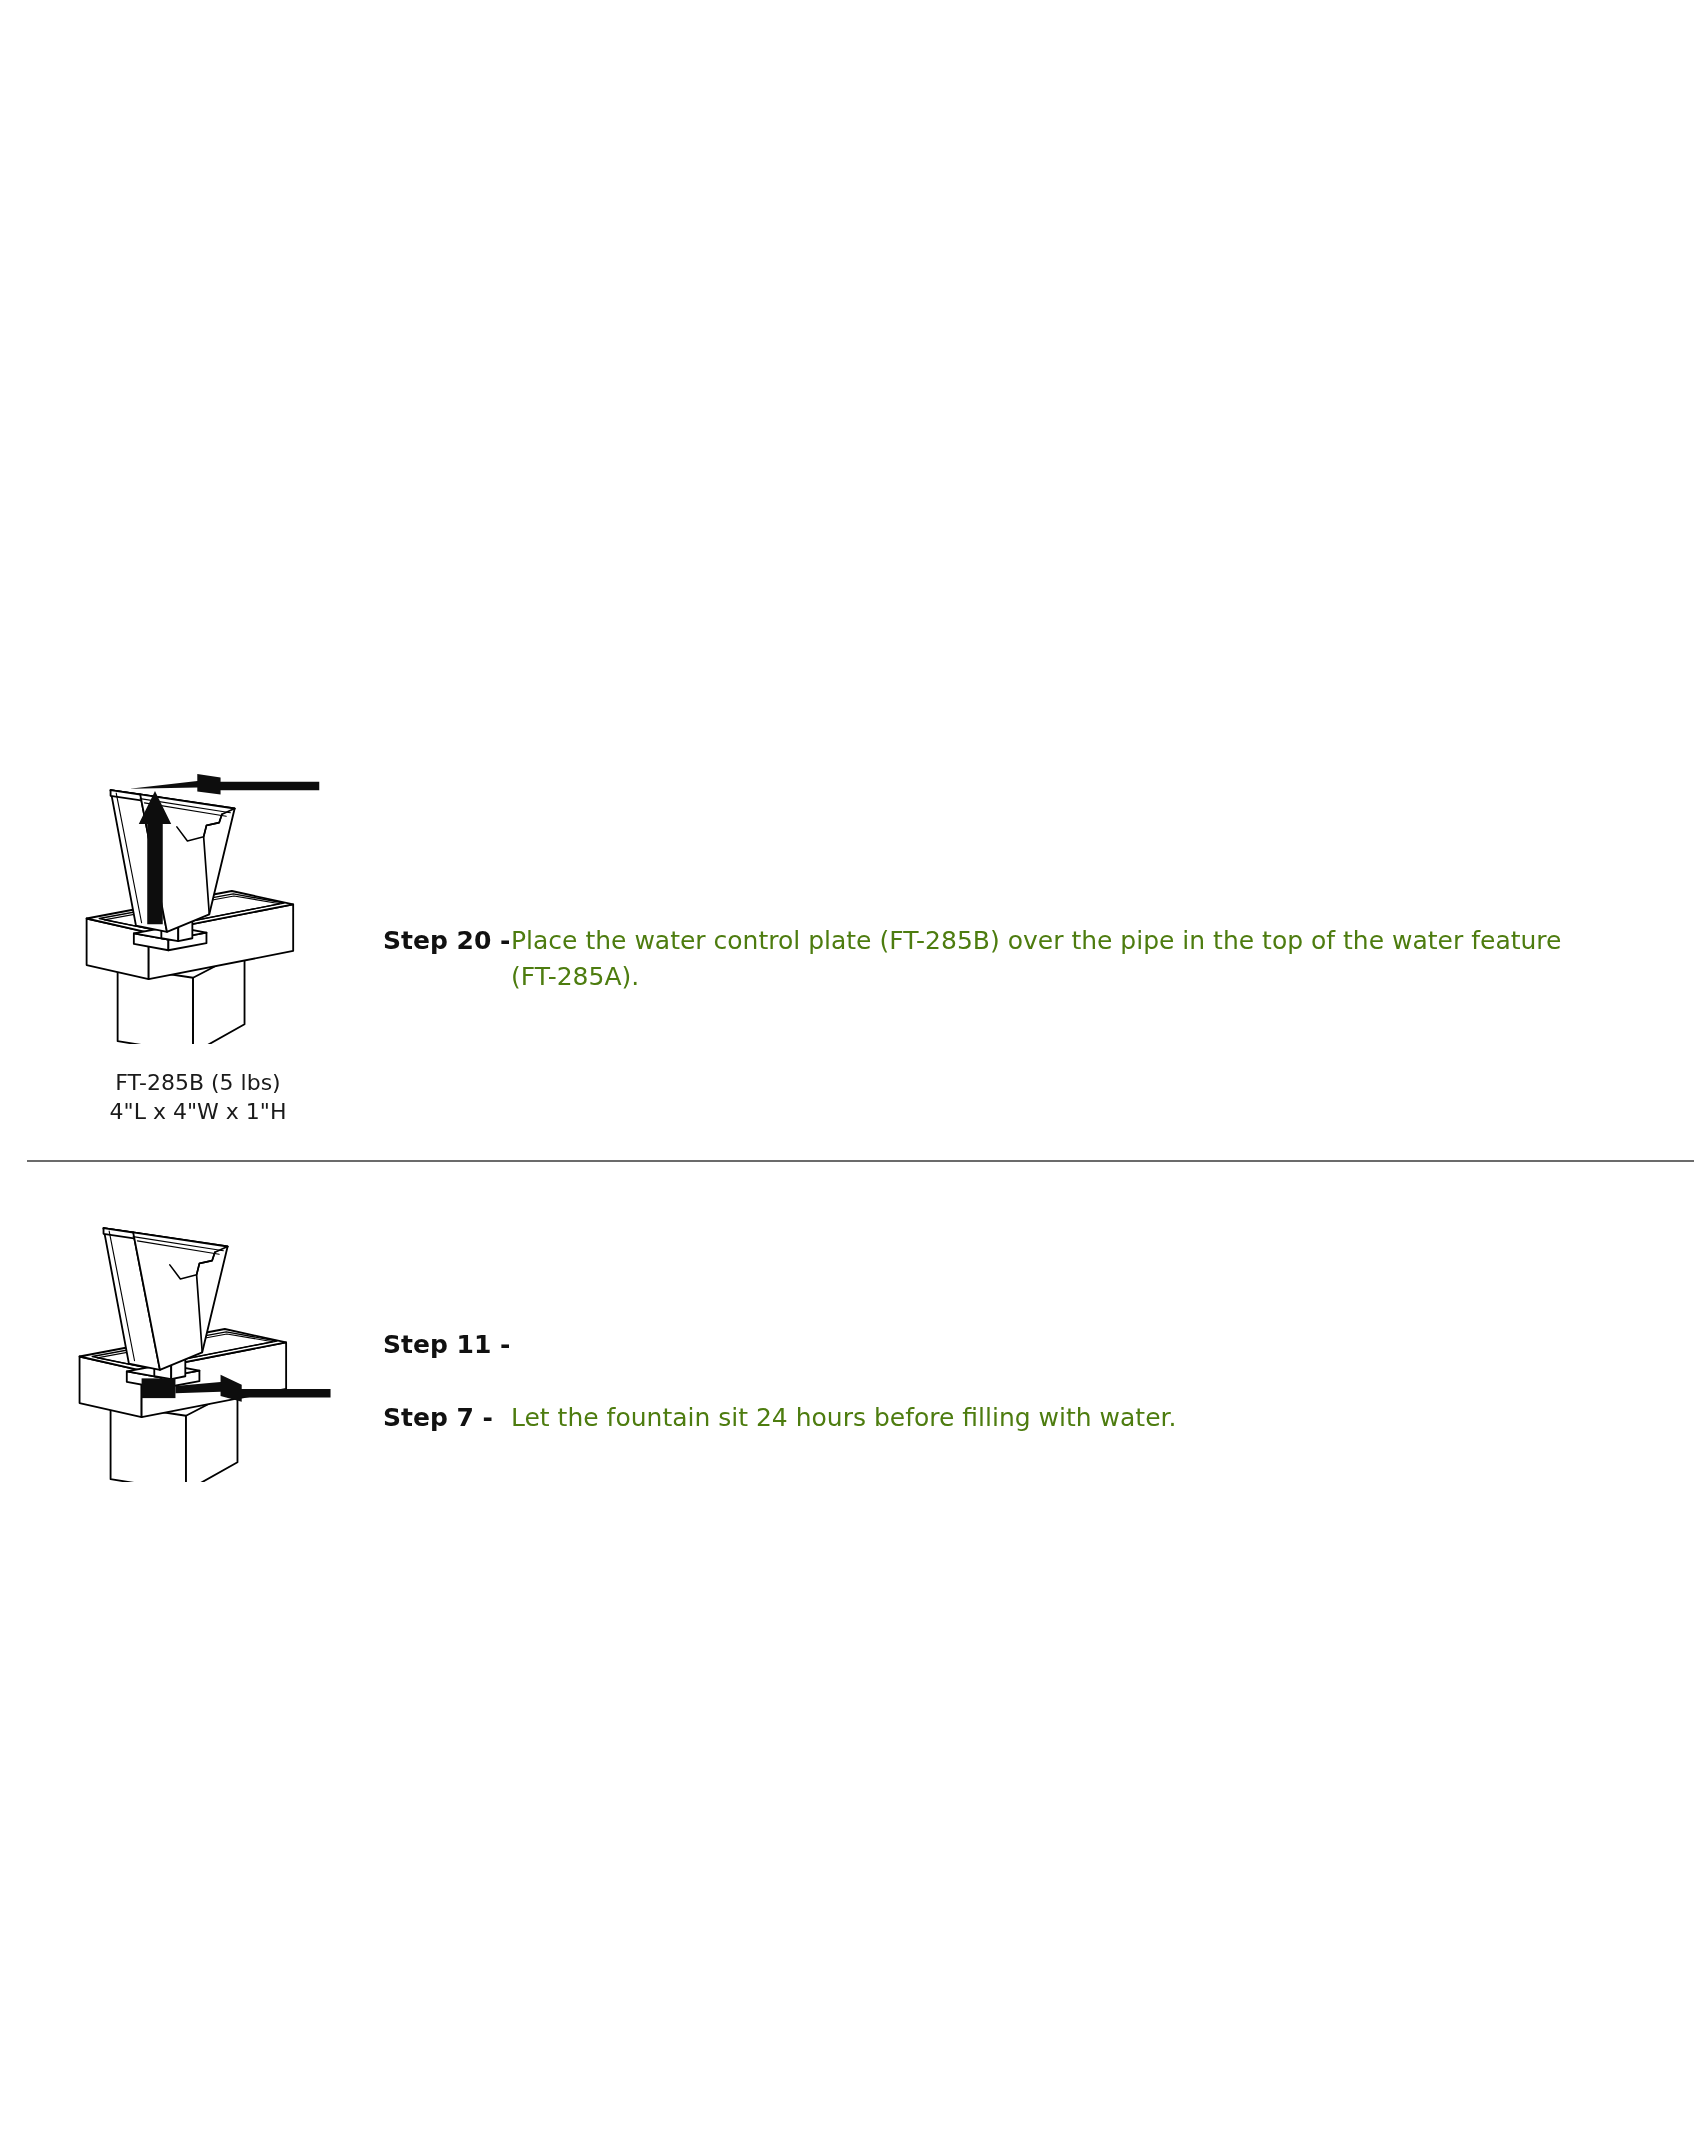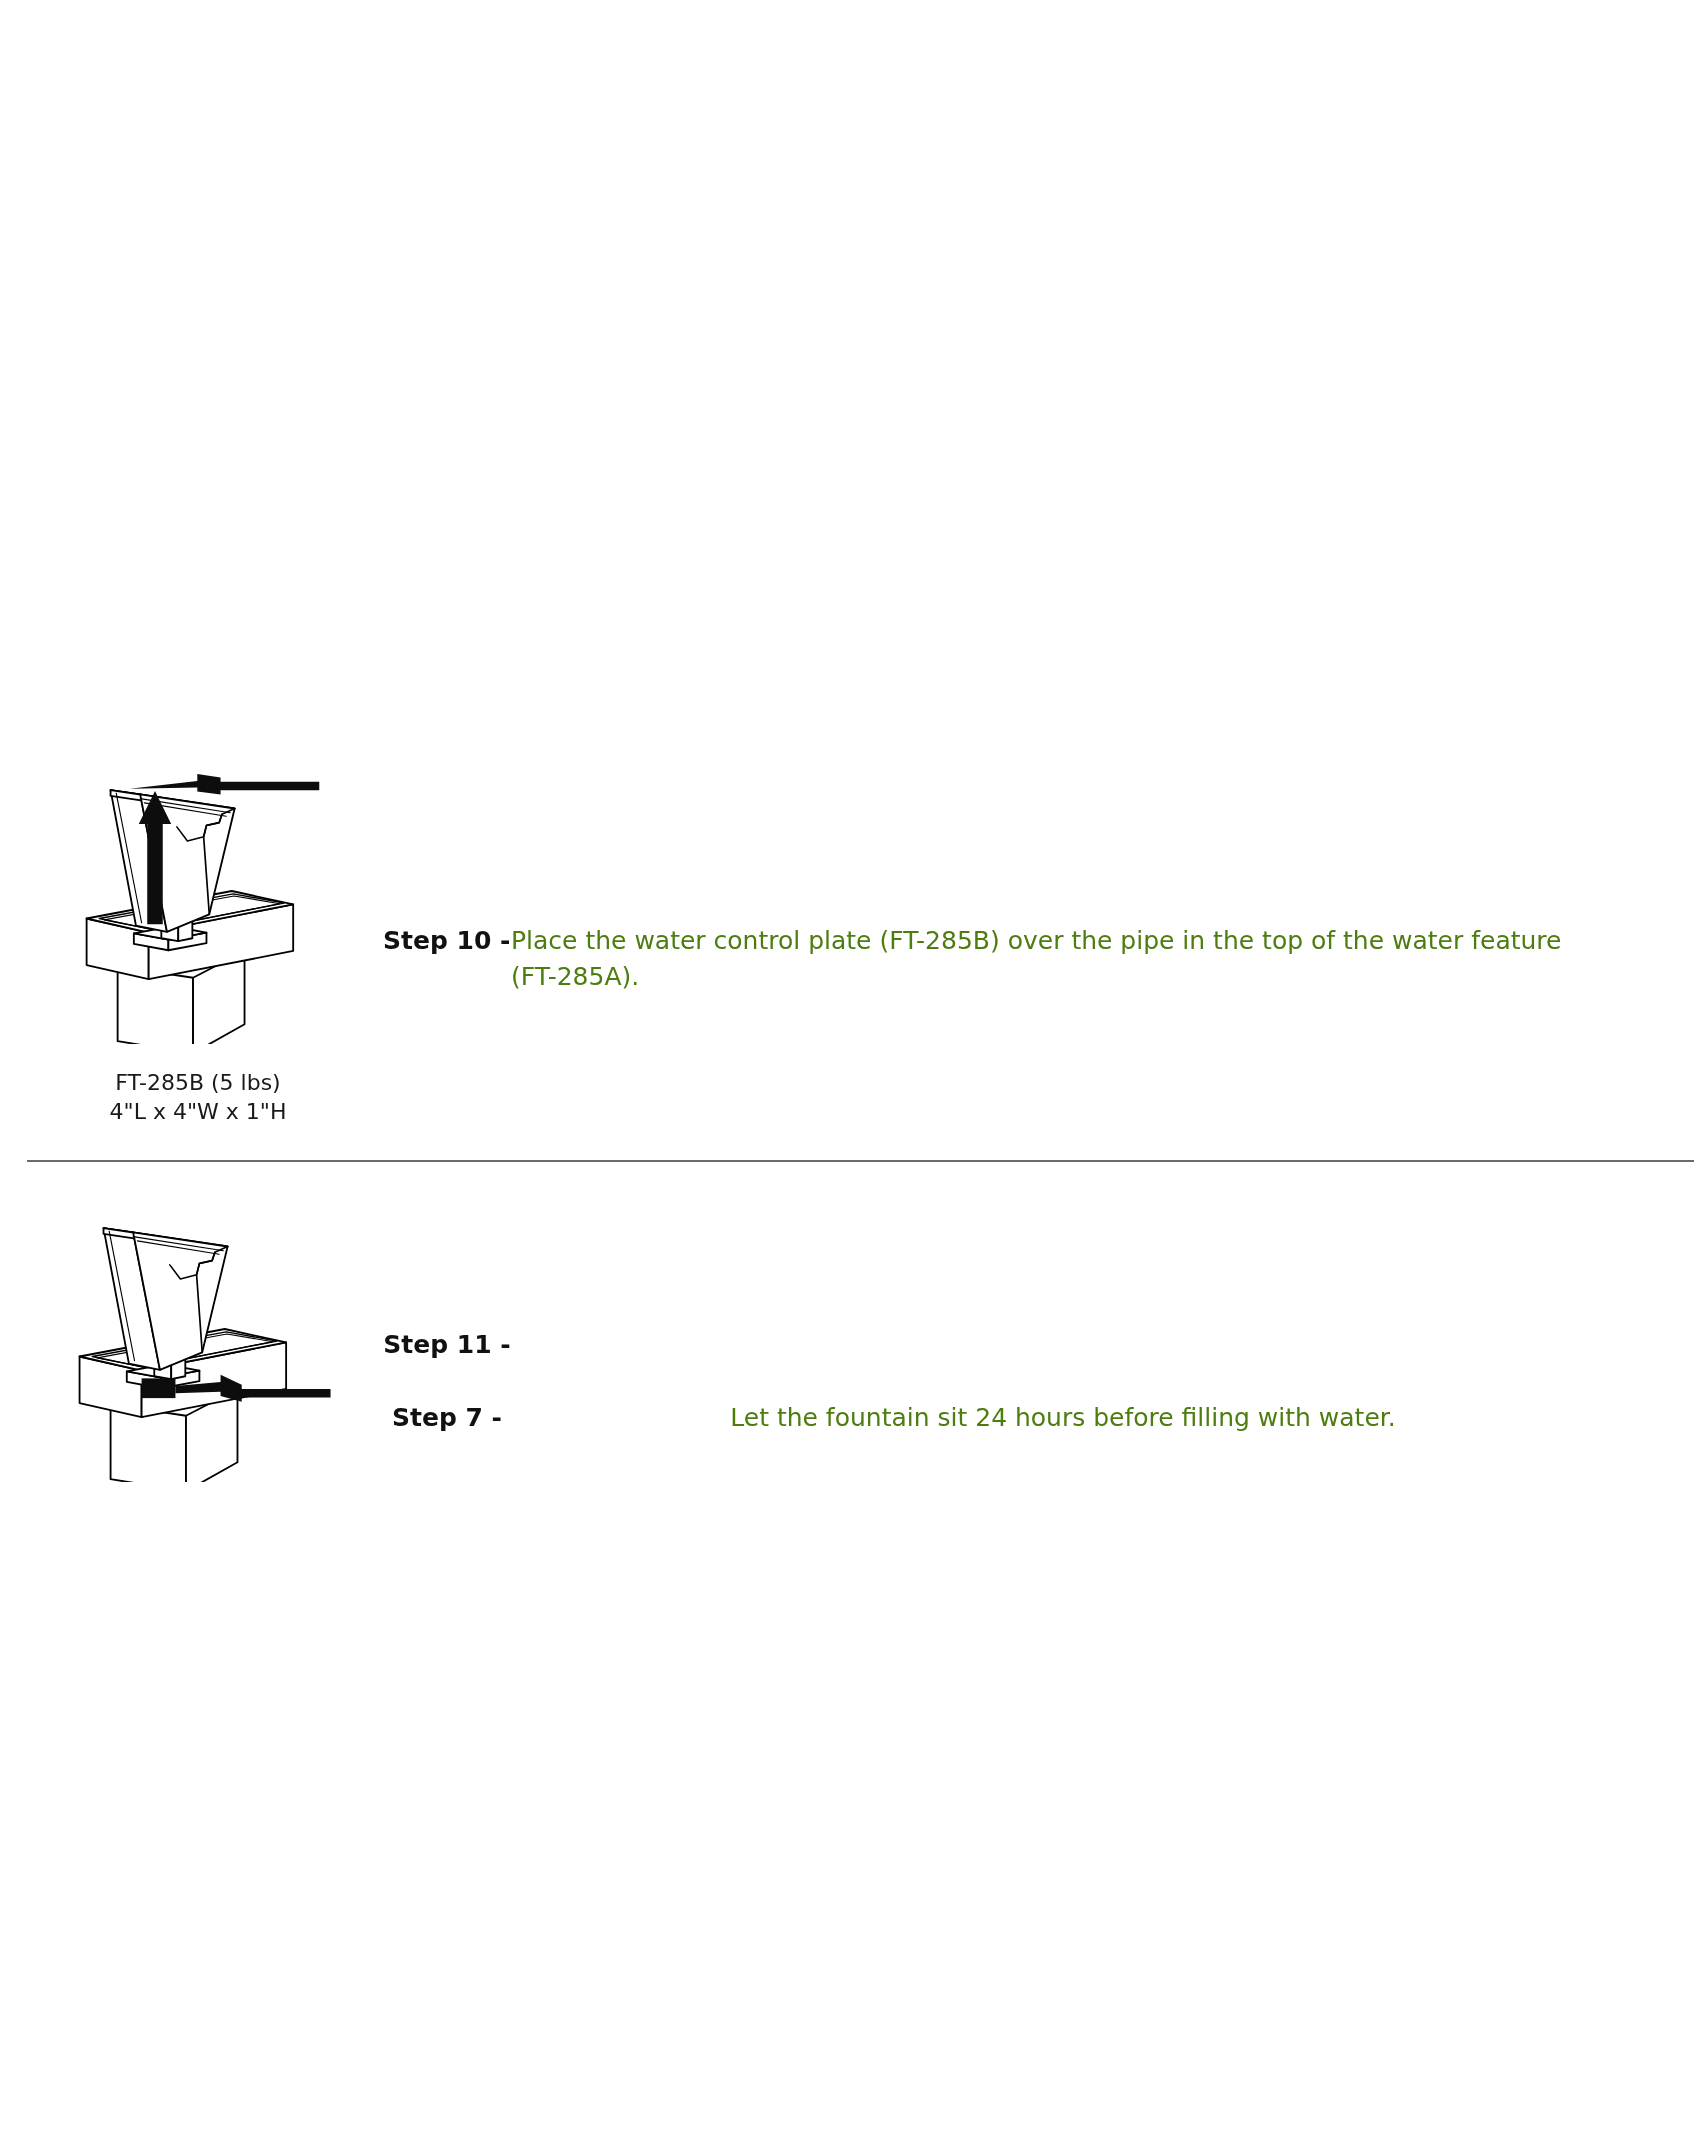--- a/index.html
+++ b/index.html
@@ -83,21 +83,21 @@
     left: 64px;
     width: 268px;
   }
 
   .steps {
     position: absolute;
     left: 383px;
     width: 1232px;
   }
   #steps-1 { top: 161px; }
-  #steps-2 { top: 127px; text-align: center; }
+  #steps-2 { top: 127px; }
 
   .step-row {
     display: flex;
     align-items: flex-start;
     margin-bottom: 37px;
   }
   .step-row:last-child { margin-bottom: 0; }
 
   .step-label {
     flex: 0 0 auto;
@@ -181,21 +181,21 @@
           <path d="M 83 38 L 179 27 L 179 17 L 212 22 L 212 28 L 352 28 L 352 40 L 212 40 L 212 46 L 179 42 L 179 36 Z"></path>
         </g>
       </svg>
 
       <div class="figure-caption">FT-285B (5 lbs)
 4"L x 4"W x 1"H</div>
     </div>
 
     <div class="steps" id="steps-1">
       <div class="step-row">
-        <div class="step-label">Step 10 -</div>
+        <div class="step-label">Step 20 -</div>
         <div class="step-text">Place the water control plate (FT-285B) over the pipe in the top of the water feature (FT-285A).</div>
       </div>
     </div>
 
   </div>
 
   <div class="divider"></div>
 
   <div class="section" id="section-2">
 

